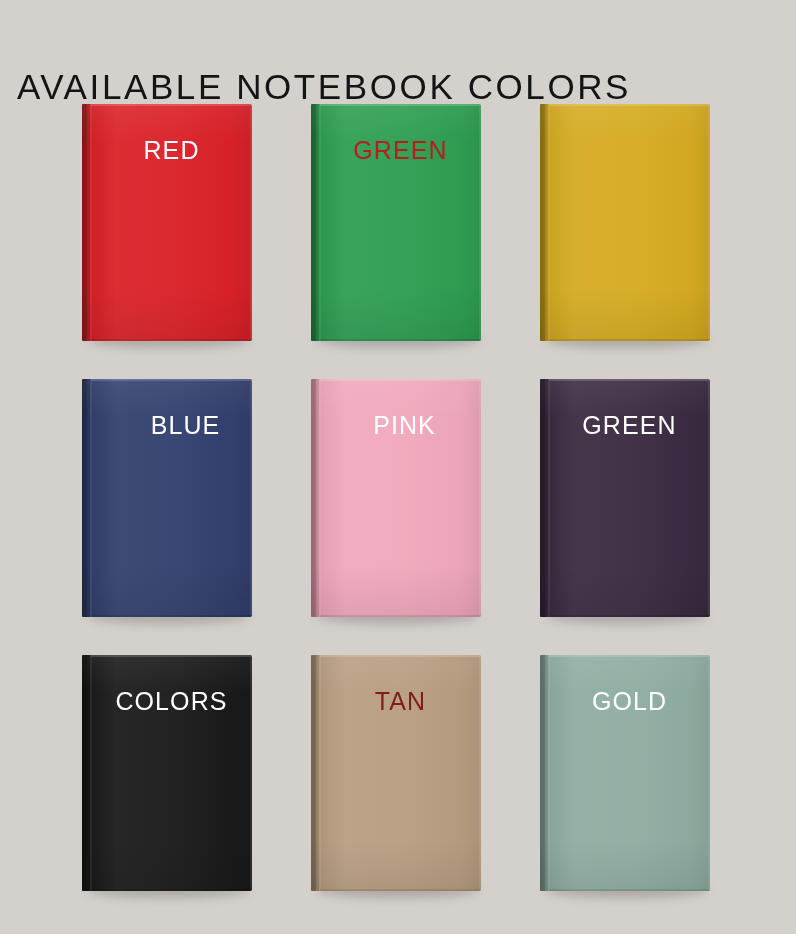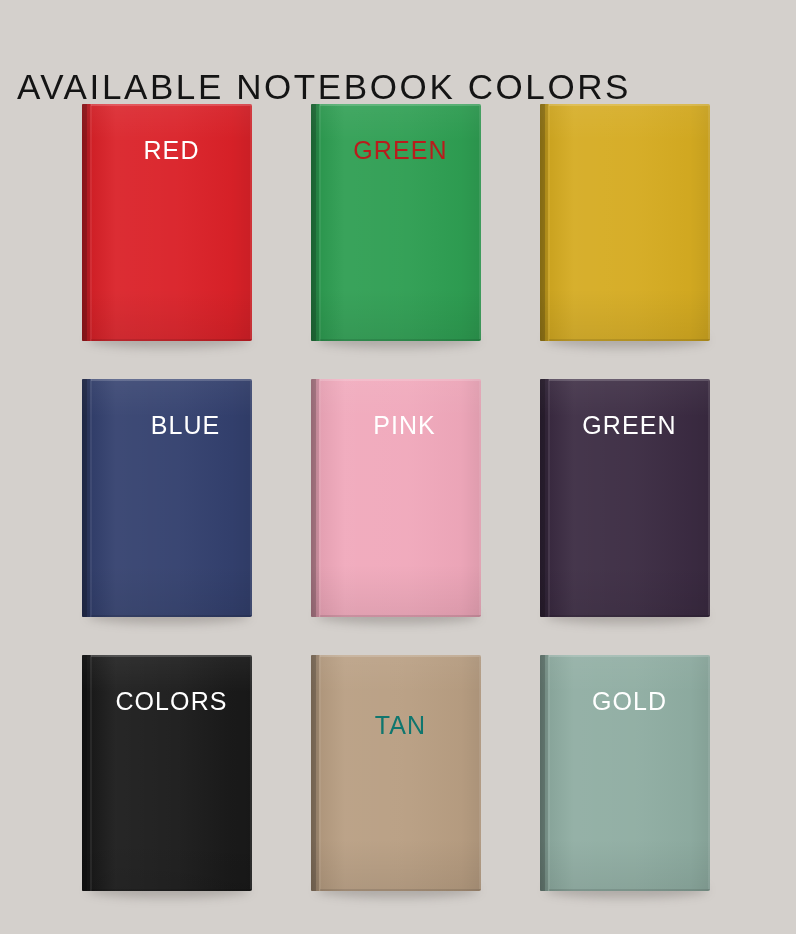--- a/index.html
+++ b/index.html
@@ -290,21 +290,21 @@
         <div class="cover-fill" style="background: rgb(184, 158, 130);"></div>
         <div class="cover-sheen"></div>
         <div class="cover-shade"></div>
         <div class="spine"></div>
         <div class="spine-groove"></div>
         <div class="spine-highlight"></div>
         <div class="page-edge-top"></div>
         <div class="page-edge-right"></div>
         <div class="page-edge-bottom"></div>
       </div>
-      <div class="notebook-label" style="color: #0f766e; margin-top: 24px;">TAN</div>
+      <div class="notebook-label" style="color: #7f1d1d;">TAN</div>
     </div>
     <div class="notebook">
       <div class="notebook-shadow"></div>
       <div class="notebook-body">
         <div class="cover-fill" style="background: rgb(143, 173, 162);"></div>
         <div class="cover-sheen"></div>
         <div class="cover-shade"></div>
         <div class="spine"></div>
         <div class="spine-groove"></div>
         <div class="spine-highlight"></div>

